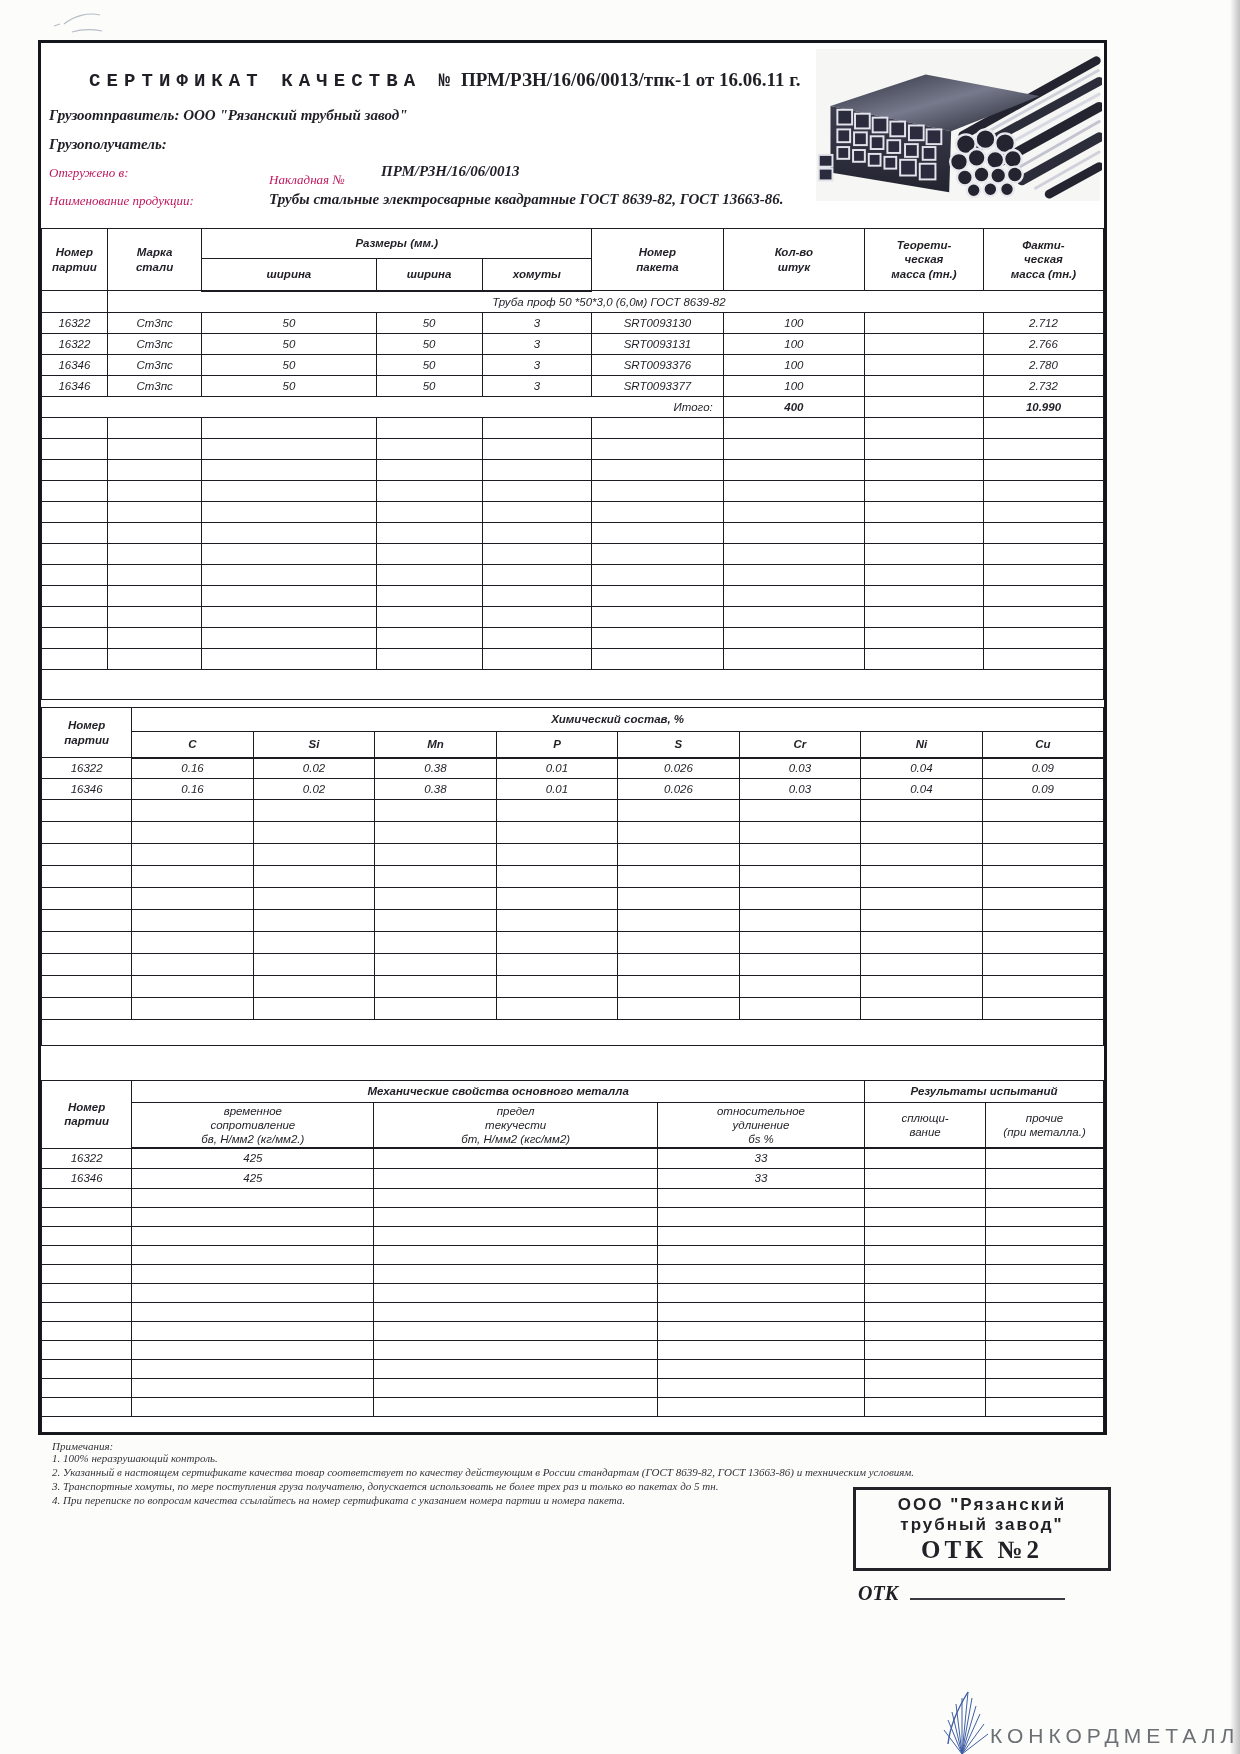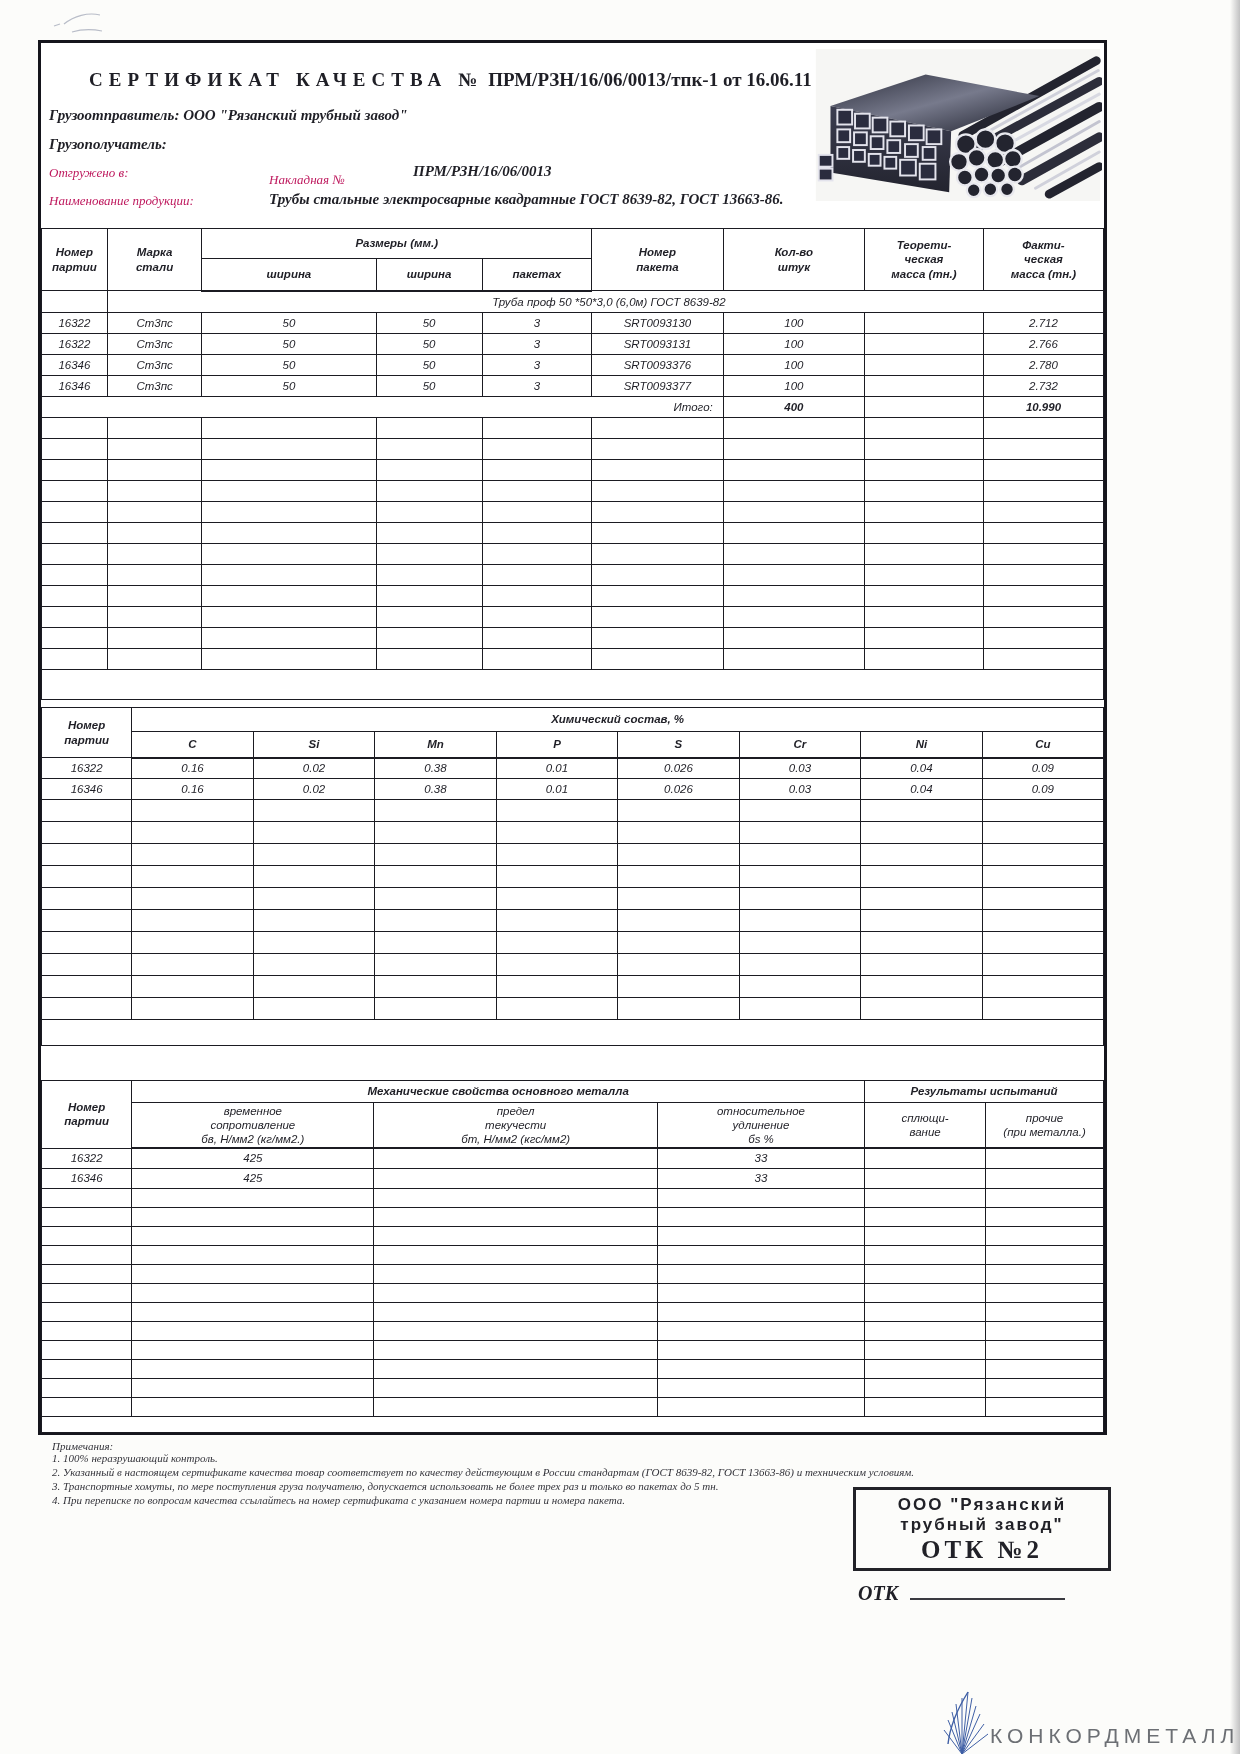--- a/index.html
+++ b/index.html
@@ -9,21 +9,21 @@
     font-family:"Liberation Serif", serif;
     color:#1f1f26;
   }
   .scan-edge-right{position:absolute;right:0;top:0;width:10px;height:1754px;
     background:linear-gradient(to right,rgba(0,0,0,0),rgba(120,120,125,.45));}
   .pen-mark{position:absolute;left:50px;top:4px;}
   
   .frame{position:absolute;left:38px;top:40px;width:1063px;height:1389px;
     border:3px solid #15151c;background:#fff;}
   .title{position:absolute;left:48px;top:26px;font-weight:bold;font-size:19px;white-space:nowrap;}
-  .title .sp{letter-spacing:.32em;}
+  .title .sp{letter-spacing:.32em;font-family:Liberation Mono, monospace;}
   .hline{position:absolute;font-style:italic;white-space:nowrap;}
   .lab-bold{font-weight:bold;font-size:15px;}
   .lab-light{font-size:13px;color:#be185d;}
   .val-bold{font-weight:bold;font-size:15px;}
   .photo{position:absolute;top:6px;right:2px;width:288px;height:152px;}
   
   table{border-collapse:collapse;table-layout:fixed;width:1063px;position:absolute;left:0;
     font-family:"Liberation Sans", sans-serif;background:#fff;}
   .t1{top:185px;} .t2{top:664px;} .t3{top:1037px;}
   th,td{border:1.5px solid #1b1b22;font-style:italic;font-size:11.5px;text-align:center;
@@ -133,21 +133,21 @@
     </g>
   </svg>
 
   <div class="hline lab-bold" style="left:8px;top:64px;">
     <span>Грузоотправитель:</span>
     <span>ООО "Рязанский трубный завод"</span>
   </div>
   <div class="hline lab-bold" style="left:8px;top:93px;">Грузополучатель:</div>
   <div class="hline lab-light" style="left:8px;top:122px;">Отгружено в:</div>
   <div class="hline lab-light" style="left:228px;top:122px;margin-top:7px;">Накладная №</div>
-  <div class="hline val-bold" style="left:340px;top:120px;margin-left:32px;">ПРМ/РЗН/16/06/0013</div>
+  <div class="hline val-bold" style="left:340px;top:120px;">ПРМ/РЗН/16/06/0013</div>
   <div class="hline lab-light" style="left:8px;top:150px;">Наименование продукции:</div>
   <div class="hline val-bold" style="left:228px;top:148px;">Трубы стальные электросварные квадратные ГОСТ 8639-82, ГОСТ 13663-86.</div>
 
   <table class="t1">
     <colgroup>
       <col style="width:6.2%">
         <col style="width:8.9%">
         <col style="width:16.4%">
       <col style="width:10.0%">
         <col style="width:10.3%">
@@ -170,21 +170,21 @@
       <th rowspan="2">Теорети-
 ческая
 масса (тн.)</th>
       <th rowspan="2">Факти-
 ческая
 масса (тн.)</th>
     </tr>
     <tr class="h32">
       <th>ширина</th>
       <th>ширина</th>
-      <th>пакетах</th>
+      <th>хомуты</th>
     </tr>
     <tr class="h22">
       <td></td>
       <td colspan="8" class="left">Труба проф 50 *50*3,0 (6,0м) ГОСТ 8639-82</td>
     </tr>
     <tr class="h21">
       <td>16322</td>
       <td>Ст3пс</td>
       <td>50</td>
       <td>50</td>

